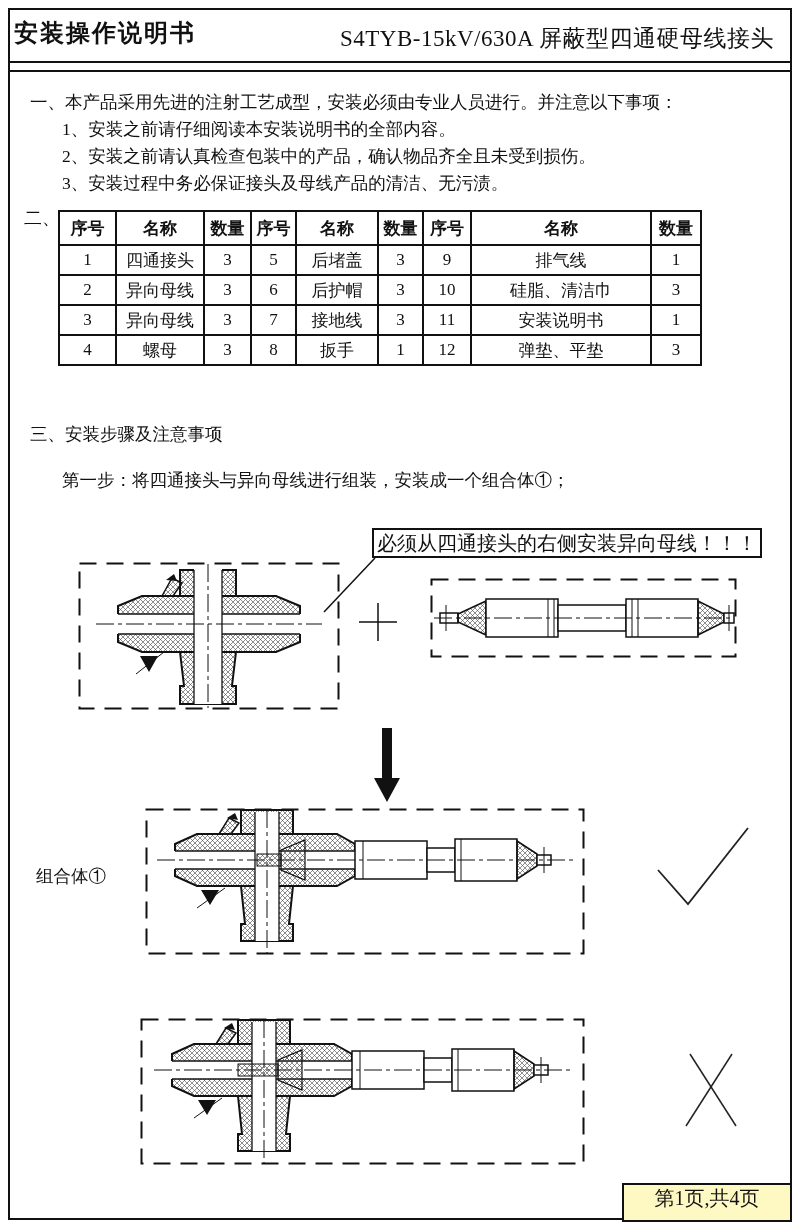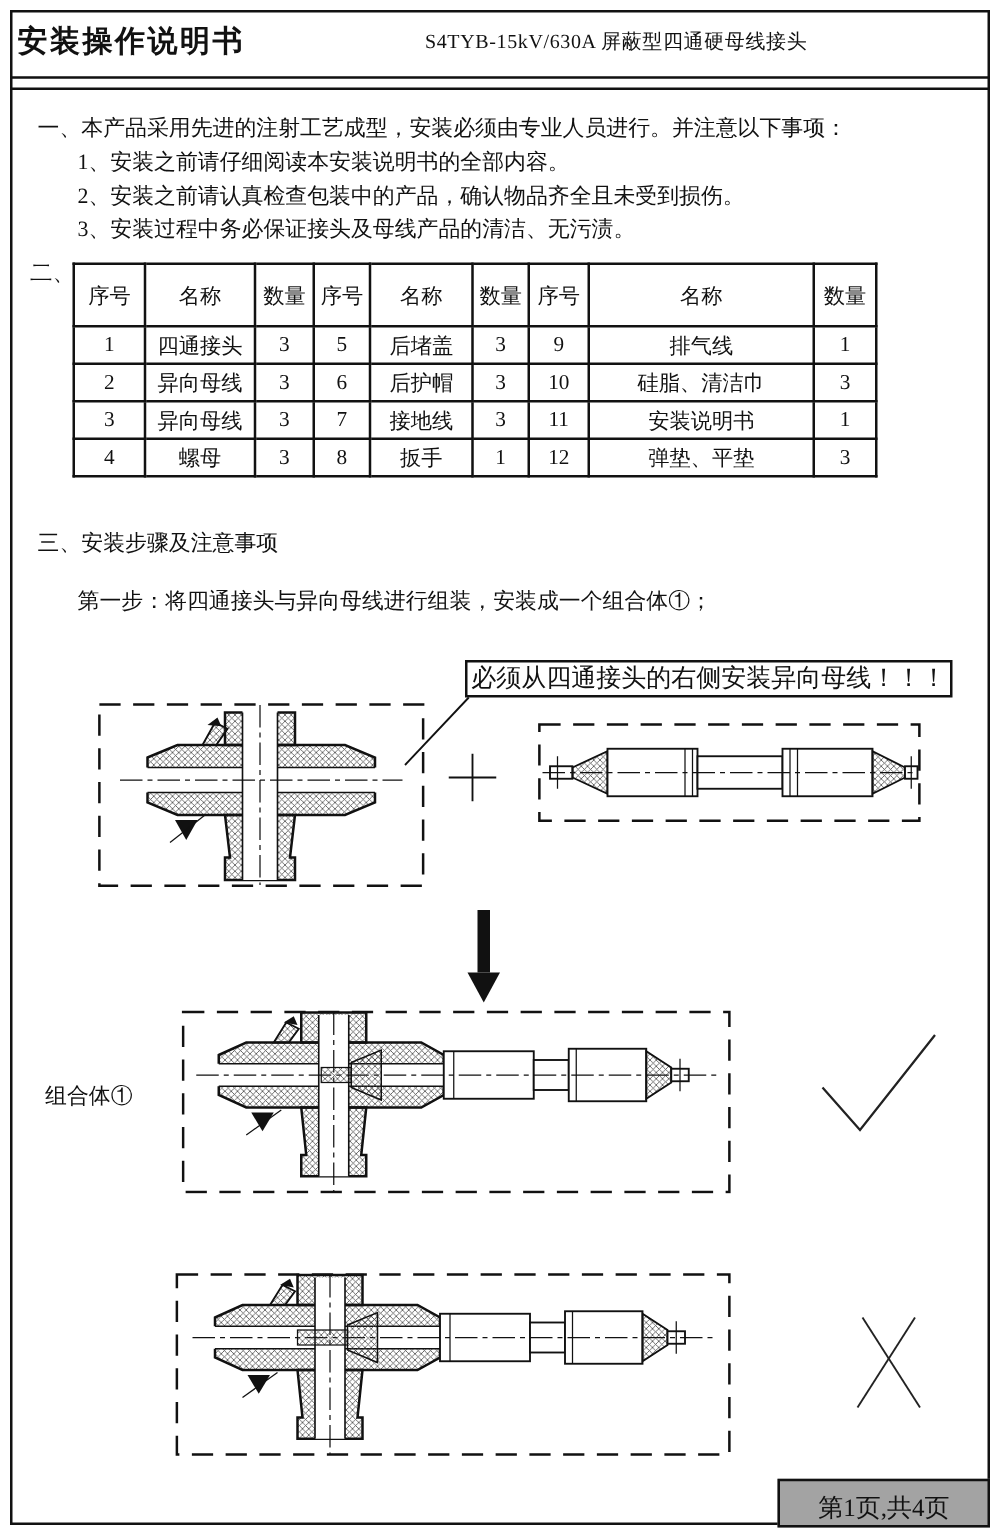--- a/index.html
+++ b/index.html
@@ -8,37 +8,37 @@
     position:relative; width:800px; height:1228px; background:#fff;
     font-family:"Liberation Serif","DejaVu Serif",serif; color:#111;
     margin:0 auto; overflow:hidden;
   }
   .frame { position:absolute; left:8px; top:8px; width:784px; height:1212px;
            border:2px solid #111; }
   .header-band { position:absolute; left:8px; top:8px; width:784px; height:55px;
                  border-bottom:2px solid #111; }
   .doc-title { position:absolute; left:6px; top:9px; font-size:24px; font-weight:bold;
                letter-spacing:2px; white-space:nowrap; }
-  .product-title { position:absolute; left:332px; top:15px; font-size:16px;
+  .product-title { position:absolute; left:332px; top:15px; font-size:23px;
                    letter-spacing:0.5px; white-space:nowrap; }
   .header-rule2 { position:absolute; left:8px; top:70px; width:784px; height:0;
                   border-top:2px solid #111; }
   .tline { position:absolute; font-size:17.5px; white-space:nowrap; line-height:24px; }
   .callout { position:absolute; left:372px; top:528px; width:390px; height:30px;
              border:2px solid #111; text-align:center; font-size:20px; line-height:26px;
              white-space:nowrap; background:#fff; }
   .parts-table { position:absolute; left:58px; top:210px; width:642px;
                  border-collapse:collapse; table-layout:fixed; }
   .parts-table td { border:2px solid #111; text-align:center; vertical-align:middle;
                     font-size:17px; height:30px; overflow:hidden; white-space:nowrap; }
   .parts-table td.tbl-title { height:36px; font-size:18px; }
-  .parts-table td.hdr { height:50px; }
+  .parts-table td.hdr { height:34px;font-weight:bold; }
   .footer-box { position:absolute; left:622px; top:1183px; width:170px; height:39px;
-                border:2px solid #111; display:flex; align-items:flex-end; justify-content:center;
-                font-size:20px; background:#a3a3a3; }
+                border:2px solid #111; display:flex; align-items:flex-start; justify-content:center;
+                font-size:20px; background:#fef9c3; }
   svg { position:absolute; display:block; }
   .nofill { fill:none; }
 </style>
 </head>
 <body>
 
 <div class="page">
 
   <svg width="0" height="0" aria-hidden="true">
     <defs>

